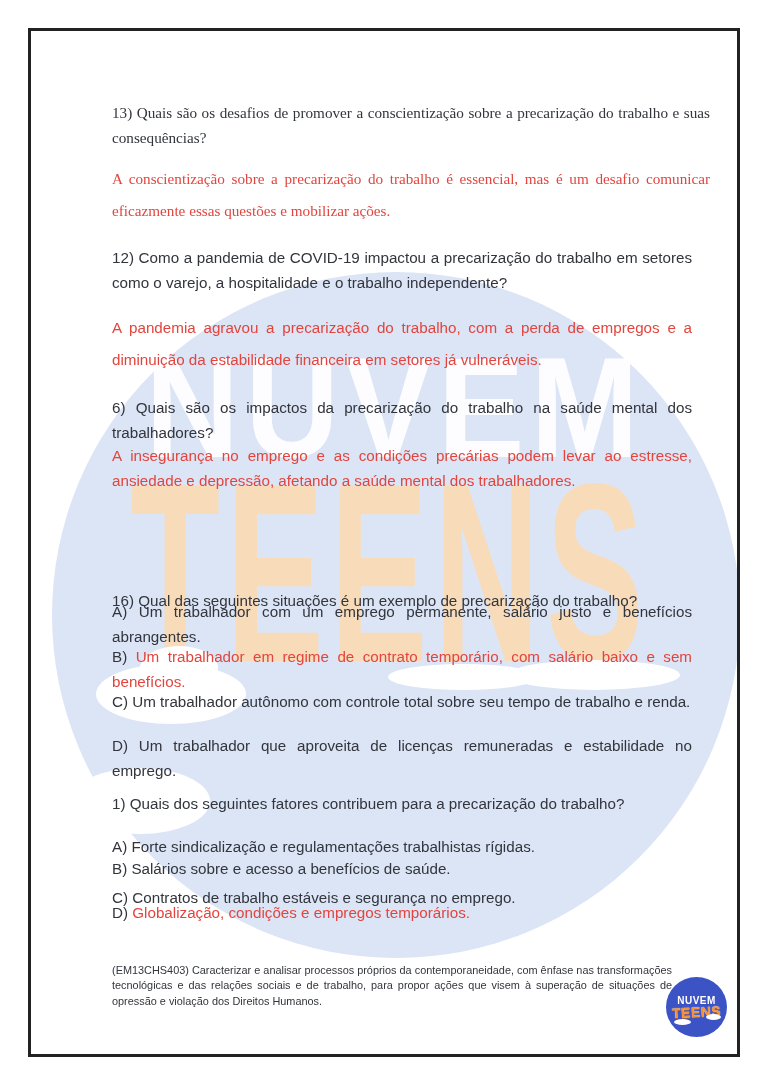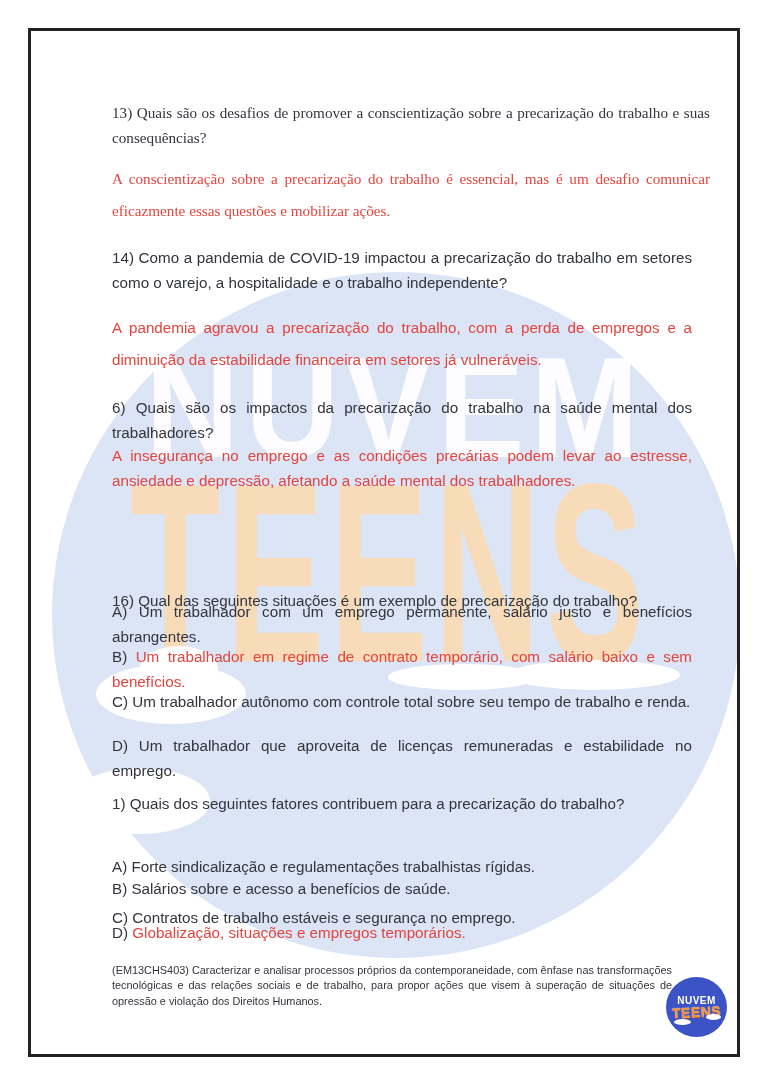--- a/index.html
+++ b/index.html
@@ -23,21 +23,21 @@
   .frame{position:absolute;left:28px;top:28px;width:712px;height:1029px;box-sizing:border-box;
     border:3px solid #222222;z-index:3;}
   
   .content{position:absolute;inset:0;z-index:4;}
   .para{position:absolute;left:112px;width:580px;margin:0;text-align:justify;font-size:15.2px;color:#32353c;}
   .q{line-height:25px;}
   .wide{width:598px;font-family:Liberation Serif, serif;}
   .ans{line-height:32px;color:#e2453e;}
   .ans-tight{line-height:25px;}
   .opt{line-height:25px;}
-  .opt-line{line-height:22px;margin-top:20px;}
+  .opt-line{line-height:22px;}
   .opt-letter{color:#32353c;}
   .opt-text-red{color:#e2453e;}
   .footer-text{position:absolute;left:112px;top:963px;width:560px;margin:0;
     font-size:10.9px;line-height:15.4px;text-align:justify;color:#32353c;}
   
   .logo{position:absolute;left:666px;top:977px;width:61px;height:60px;border-radius:50%;
     background:#3c53c6;z-index:5;display:flex;flex-direction:column;align-items:center;justify-content:center;overflow:hidden;}
   .logo-nuvem{font-size:10px;font-weight:bold;color:#ffffff;letter-spacing:0.5px;line-height:10px;}
   .logo-teens{font-size:14px;font-weight:bold;color:#f0913a;letter-spacing:0.5px;line-height:13px;
     transform:rotate(-3deg);text-shadow:0 0 1px #ffffff,0 1px 0 #b25a1f;}
@@ -61,37 +61,37 @@
     <div class="wm-cloud wm-c3"></div>
   </div>
 
   <div class="frame"></div>
 
   <div class="content">
 
     <p class="para q wide" style="top:100px">13) Quais são os desafios de promover a conscientização sobre a precarização do trabalho e suas consequências?</p>
     <p class="para ans wide" style="top:163px">A conscientização sobre a precarização do trabalho é essencial, mas é um desafio comunicar eficazmente essas questões e mobilizar ações.</p>
 
-    <p class="para q" style="top:245px">14) Como a pandemia de COVID-19 impactou a precarização do trabalho em setores como o varejo, a hospitalidade e o trabalho independente?</p>
+    <p class="para q" style="top:245px">12) Como a pandemia de COVID-19 impactou a precarização do trabalho em setores como o varejo, a hospitalidade e o trabalho independente?</p>
     <p class="para ans" style="top:312px">A pandemia agravou a precarização do trabalho, com a perda de empregos e a diminuição da estabilidade financeira em setores já vulneráveis.</p>
 
     <p class="para q" style="top:395px">6) Quais são os impactos da precarização do trabalho na saúde mental dos trabalhadores?</p>
     <p class="para ans ans-tight" style="top:443px">A insegurança no emprego e as condições precárias podem levar ao estresse, ansiedade e depressão, afetando a saúde mental dos trabalhadores.</p>
 
     <p class="para q" style="top:588px">16) Qual das seguintes situações é um exemplo de precarização do trabalho?</p>
     <p class="para opt" style="top:599px"><span class="opt-letter">A)</span> <span>Um trabalhador com um emprego permanente, salário justo e benefícios abrangentes.</span></p>
     <p class="para opt" style="top:644px"><span class="opt-letter">B)</span> <span class="opt-text-red">Um trabalhador em regime de contrato temporário, com salário baixo e sem benefícios.</span></p>
     <p class="para opt" style="top:689px"><span class="opt-letter">C)</span> <span>Um trabalhador autônomo com controle total sobre seu tempo de trabalho e renda.</span></p>
     <p class="para opt" style="top:733px"><span class="opt-letter">D)</span> <span>Um trabalhador que aproveita de licenças remuneradas e estabilidade no emprego.</span></p>
 
     <p class="para q" style="top:791px">1) Quais dos seguintes fatores contribuem para a precarização do trabalho?</p>
     <p class="para opt-line" style="top:836px"><span class="opt-letter">A)</span> <span>Forte sindicalização e regulamentações trabalhistas rígidas.</span></p>
     <p class="para opt-line" style="top:858px"><span class="opt-letter">B)</span> <span>Salários sobre e acesso a benefícios de saúde.</span></p>
     <p class="para opt-line" style="top:887px"><span class="opt-letter">C)</span> <span>Contratos de trabalho estáveis e segurança no emprego.</span></p>
-    <p class="para opt-line" style="top:902px"><span class="opt-letter">D)</span> <span class="opt-text-red">Globalização, situações e empregos temporários.</span></p>
+    <p class="para opt-line" style="top:902px"><span class="opt-letter">D)</span> <span class="opt-text-red">Globalização, condições e empregos temporários.</span></p>
 
     <p class="footer-text">(EM13CHS403) Caracterizar e analisar processos próprios da contemporaneidade, com ênfase nas transformações tecnológicas e das relações sociais e de trabalho, para propor ações que visem à superação de situações de opressão e violação dos Direitos Humanos.</p>
   </div>
 
   <div class="logo">
     <div class="logo-nuvem">NUVEM</div>
     <div class="logo-teens">TEENS</div>
     <div class="logo-cloud logo-c1"></div>
     <div class="logo-cloud logo-c2"></div>
   </div>

